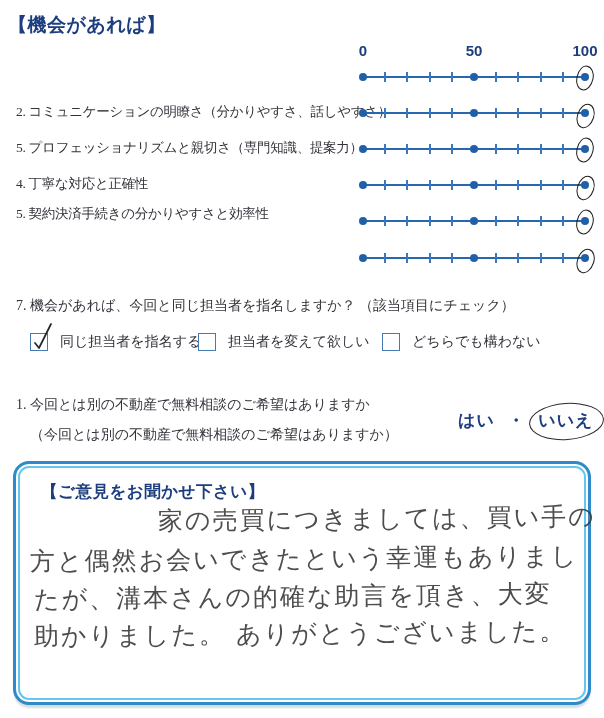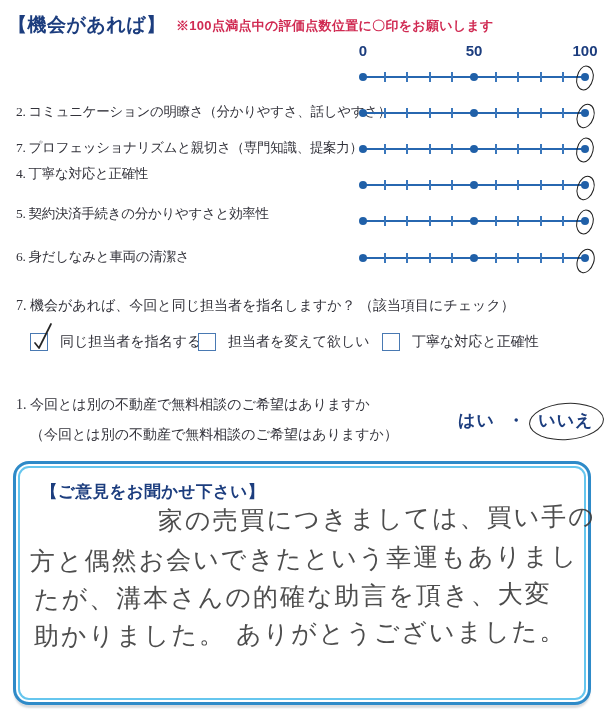--- a/index.html
+++ b/index.html
@@ -82,21 +82,20 @@
     font-family:"DejaVu Sans", sans-serif; white-space:nowrap;
     transform:rotate(-0.6deg); opacity:0.92;
   }
 </style>
 </head>
 <body>
 
 <div class="page">
 
   <div class="sec-title" style="top:12px">【機会があれば】</div>
-  <div class="note-red">※100点満点中の評価点数位置に〇印をお願いします</div>
 
   <div class="scale-header">
     <span style="left:0%">0</span>
     <span style="left:50%">50</span>
     <span style="left:100%">100</span>
   </div>
 
   <div class="scale" style="top:76px">
       <span class="tick" style="left: 10%;"></span>
       <span class="tick" style="left: 20%;"></span>
@@ -121,37 +120,37 @@
       <span class="tick" style="left: 60%;"></span>
       <span class="tick" style="left: 70%;"></span>
       <span class="tick" style="left: 80%;"></span>
       <span class="tick" style="left: 90%;"></span>
       <span class="dot" style="left: 0%;"></span>
       <span class="dot" style="left: 50%;"></span>
       <span class="dot" style="left: 100%;"></span>
       <span class="circle-mark" style="left: 100%;"></span>
     </div>
 
-  <div class="item-label" style="top:139px">7. プロフェッショナリズムと親切さ（専門知識、提案力）</div>
+  <div class="item-label" style="top:139px">5. プロフェッショナリズムと親切さ（専門知識、提案力）</div>
   <div class="scale" style="top:148px">
       <span class="tick" style="left: 10%;"></span>
       <span class="tick" style="left: 20%;"></span>
       <span class="tick" style="left: 30%;"></span>
       <span class="tick" style="left: 40%;"></span>
       <span class="tick" style="left: 60%;"></span>
       <span class="tick" style="left: 70%;"></span>
       <span class="tick" style="left: 80%;"></span>
       <span class="tick" style="left: 90%;"></span>
       <span class="dot" style="left: 0%;"></span>
       <span class="dot" style="left: 50%;"></span>
       <span class="dot" style="left: 100%;"></span>
       <span class="circle-mark" style="left: 100%;"></span>
     </div>
 
-  <div class="item-label" style="top:165px">4. 丁寧な対応と正確性</div>
+  <div class="item-label" style="top:175px">4. 丁寧な対応と正確性</div>
   <div class="scale alt" style="top:184px">
       <span class="tick" style="left: 10%;"></span>
       <span class="tick" style="left: 20%;"></span>
       <span class="tick" style="left: 30%;"></span>
       <span class="tick" style="left: 40%;"></span>
       <span class="tick" style="left: 60%;"></span>
       <span class="tick" style="left: 70%;"></span>
       <span class="tick" style="left: 80%;"></span>
       <span class="tick" style="left: 90%;"></span>
       <span class="dot" style="left: 0%;"></span>
@@ -169,21 +168,20 @@
       <span class="tick" style="left: 60%;"></span>
       <span class="tick" style="left: 70%;"></span>
       <span class="tick" style="left: 80%;"></span>
       <span class="tick" style="left: 90%;"></span>
       <span class="dot" style="left: 0%;"></span>
       <span class="dot" style="left: 50%;"></span>
       <span class="dot" style="left: 100%;"></span>
       <span class="circle-mark" style="left: 100%;"></span>
     </div>
 
-  <div class="item-label" style="top:248px">6. 身だしなみと車両の清潔さ</div>
   <div class="scale alt" style="top:257px">
       <span class="tick" style="left: 10%;"></span>
       <span class="tick" style="left: 20%;"></span>
       <span class="tick" style="left: 30%;"></span>
       <span class="tick" style="left: 40%;"></span>
       <span class="tick" style="left: 60%;"></span>
       <span class="tick" style="left: 70%;"></span>
       <span class="tick" style="left: 80%;"></span>
       <span class="tick" style="left: 90%;"></span>
       <span class="dot" style="left: 0%;"></span>
@@ -207,21 +205,21 @@
     <span class="checkbox" id="cb-1">
       
     </span>
     <span class="cb-label">担当者を変えて欲しい</span>
   </div>
 
   <div class="cb-option" style="left:382px">
     <span class="checkbox" id="cb-2">
       
     </span>
-    <span class="cb-label">丁寧な対応と正確性</span>
+    <span class="cb-label">どちらでも構わない</span>
   </div>
 
   <div class="sonota-line" style="left:16px; top:396px">1. 今回とは別の不動産で無料相談のご希望はありますか</div>
   <div class="sonota-line" style="left:30px; top:426px">（今回とは別の不動産で無料相談のご希望はありますか）</div>
 
   <div class="answer-row">
     <span class="ans" id="ans-yes">はい</span>
     <span class="sep">・</span>
     <span class="ans circled" id="ans-no">いいえ</span>
   </div>

